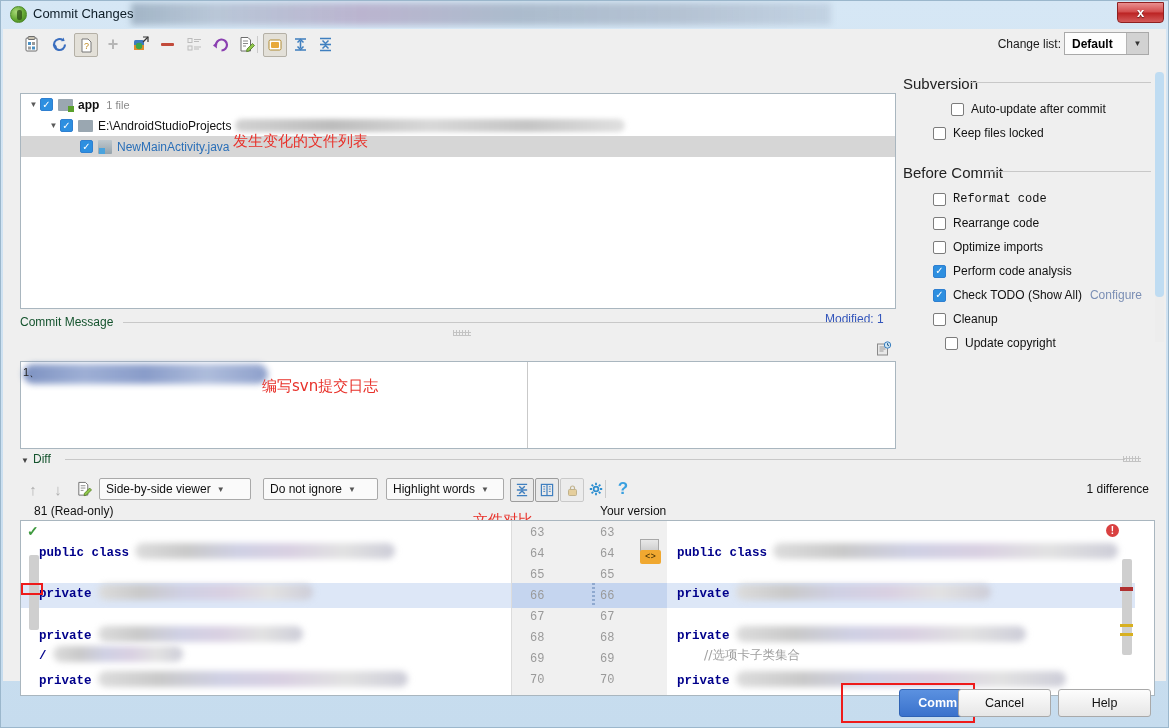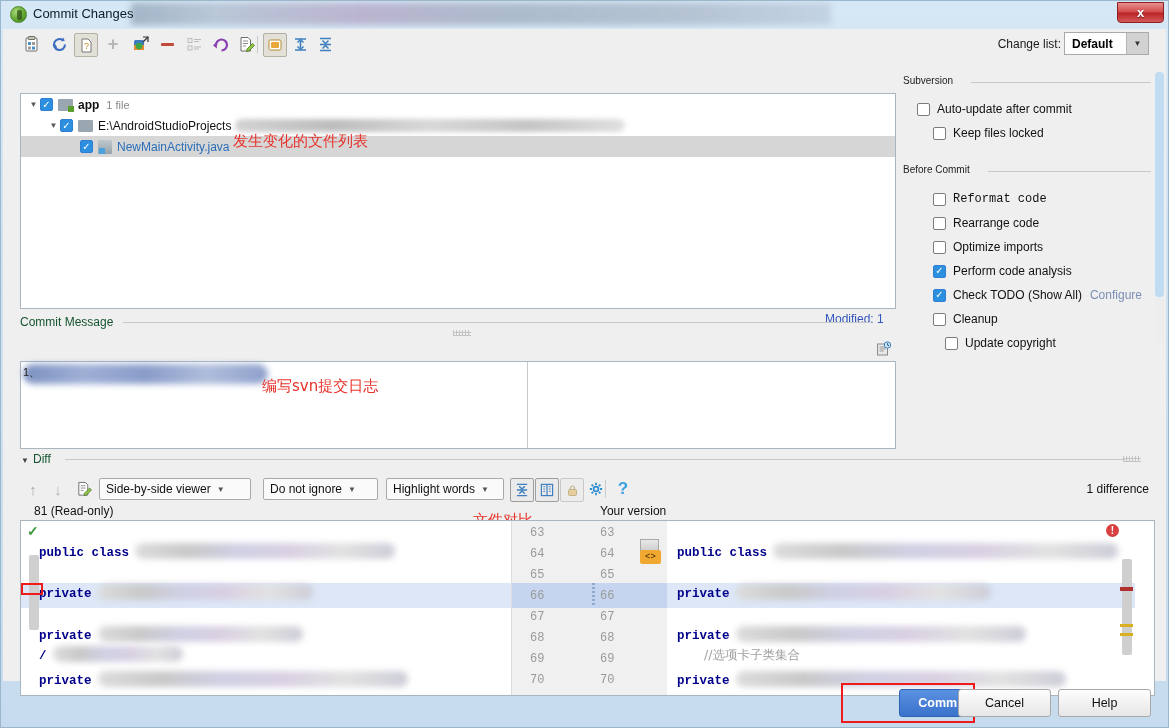--- a/index.html
+++ b/index.html
@@ -208,21 +208,21 @@
   .redbox{position:absolute;border:2px solid #ee1b1b;box-sizing:border-box;}
   .ybar{position:absolute;height:3px;background:#d8b020;}
   .rbar{position:absolute;height:4px;background:#b03030;}
   .codetag{
     position:absolute;width:21px;height:14px;background:#f0a830;border-radius:2px;
     color:#3a2a00;font-size:9px;font-family:"Liberation Mono", monospace;
     display:flex;align-items:center;justify-content:center;
   }
   
   .opt-panel{position:absolute;left:900px;top:40px;width:262px;height:640px;}
-  .opt-hdr{position:absolute;font-size:10px;color:#222;}
+  .opt-hdr{position:absolute;font-size:15px;color:#222;}
   .opt-line{position:absolute;height:1px;background:#c8c8c8;}
   .opt-row{position:absolute;display:flex;align-items:center;font-size:12px;color:#111;white-space:nowrap;}
   .ocb{
     width:13px;height:13px;border:1px solid #7c7c7c;background:#fff;box-sizing:border-box;
     border-radius:2px;margin-right:7px;flex:0 0 auto;
     display:flex;align-items:center;justify-content:center;color:#fff;font-size:10px;line-height:1;
   }
   .ocb.on{background:#2d8fe0;border-color:#2f7fd0;}
   .cfg-link{margin-left:8px;color:#7b8fb5;}
   .vscroll{
@@ -529,21 +529,21 @@
         <div class="rbar" style="right:2px;top:66px;width:13px;"></div>
         <div class="ybar" style="right:2px;top:103px;width:13px;"></div>
         <div class="ybar" style="right:2px;top:112px;width:13px;"></div>
       </div>
     </div>
 
     <div class="opt-panel">
       <div class="opt-hdr" style="left:0;top:6px;">Subversion</div>
       <div class="opt-line" style="left:68px;top:13px;width:180px;"></div>
 
-      <div class="opt-row" style="left:14px;top:33px;justify-content:space-between;">
+      <div class="opt-row" style="left:48px;top:33px;justify-content:space-between;">
         <span class="ocb"></span>
         <span>Auto-update after commit</span>
       </div>
       <div class="opt-row" style="left:30px;top:57px;">
         <span class="ocb"></span>
         <span>Keep files locked</span>
       </div>
 
       <div class="opt-hdr" style="left:0;top:95px;">Before Commit</div>
       <div class="opt-line" style="left:85px;top:102px;width:163px;"></div>

